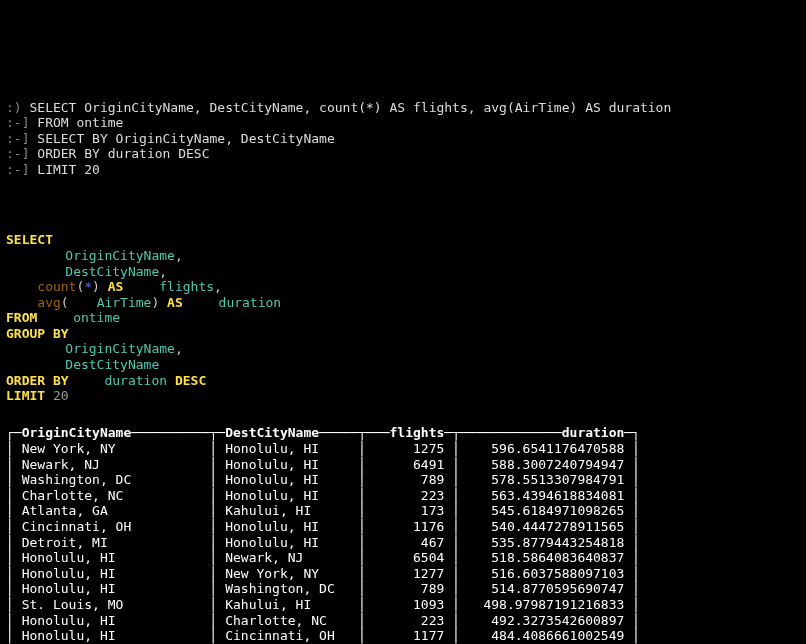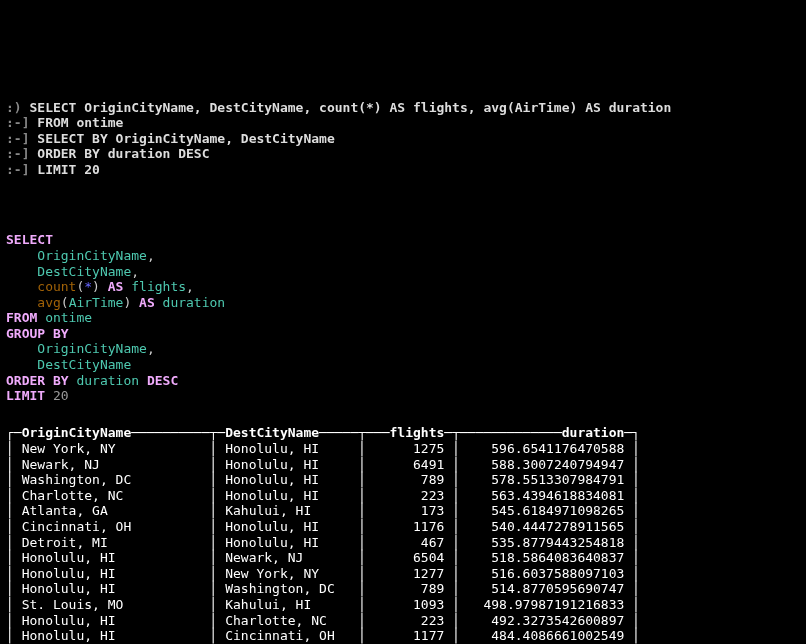--- a/index.html
+++ b/index.html
@@ -8,25 +8,25 @@
     color: #ccc;
     font-family: "Consolas", "Menlo", "Monaco", monospace;
     font-size: 13px;
     line-height: 1.2;
     padding: 6px;
     width: 806px;
     height: 644px;
     overflow: hidden;
     white-space: pre;
   }
-  .prompt-line { color: #888; font-weight: bold; }
+  .prompt-line { color: #888; }
   .prompt-sym { color: #888; }
   .prompt-text { color: #ddd; }
-  .kw { color: #f0abfc; font-weight: bold; }
-  .ident { color: #4ec9b0; }
+  .kw { color: #fde047; font-weight: bold; }
+  .ident { color: #4ec9b0; margin-left: 28px; }
   .func { color: #a16207; }
   .paren { color: #ccc; }
   .comma { color: #ccc; }
   .num { color: #999; margin-top: 41px; }
   .star { color: #66f; }
   .table { margin-top: 6px; }
   .table-row { color: #fff; text-align: center; }
   .table-hdr { color: #fff; font-weight: bold; text-align: center; }
 </style>
 </head>

